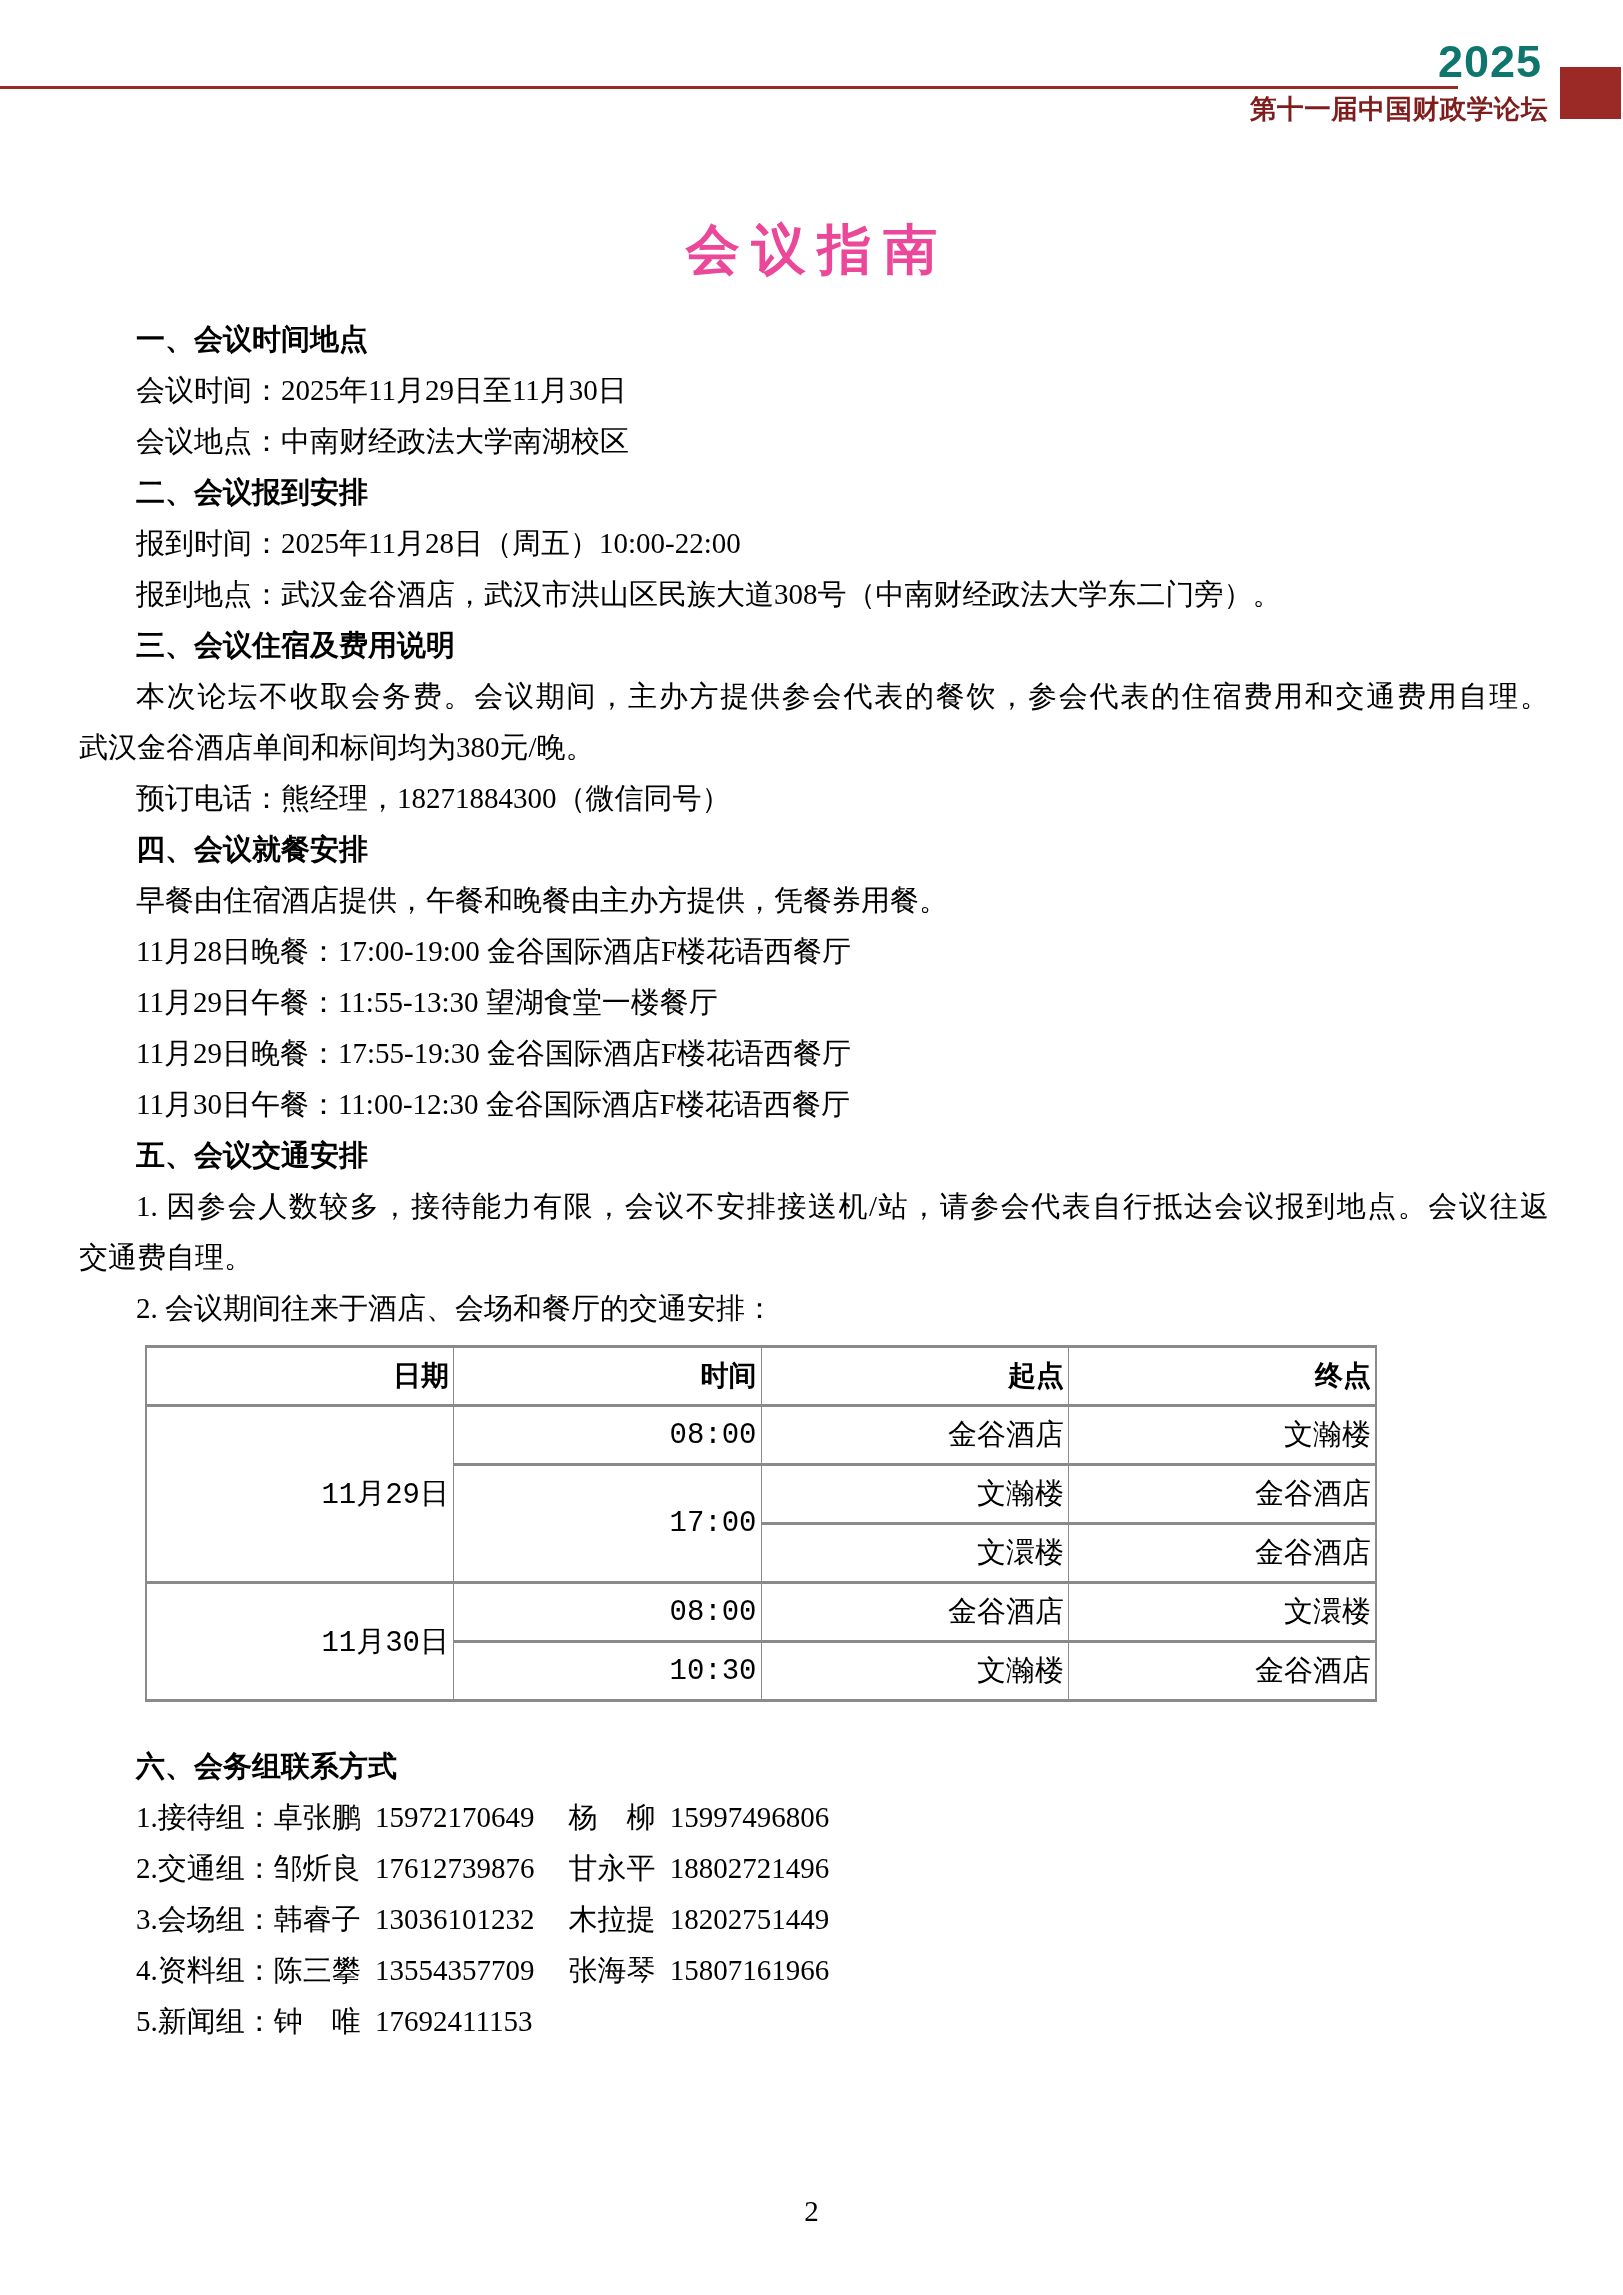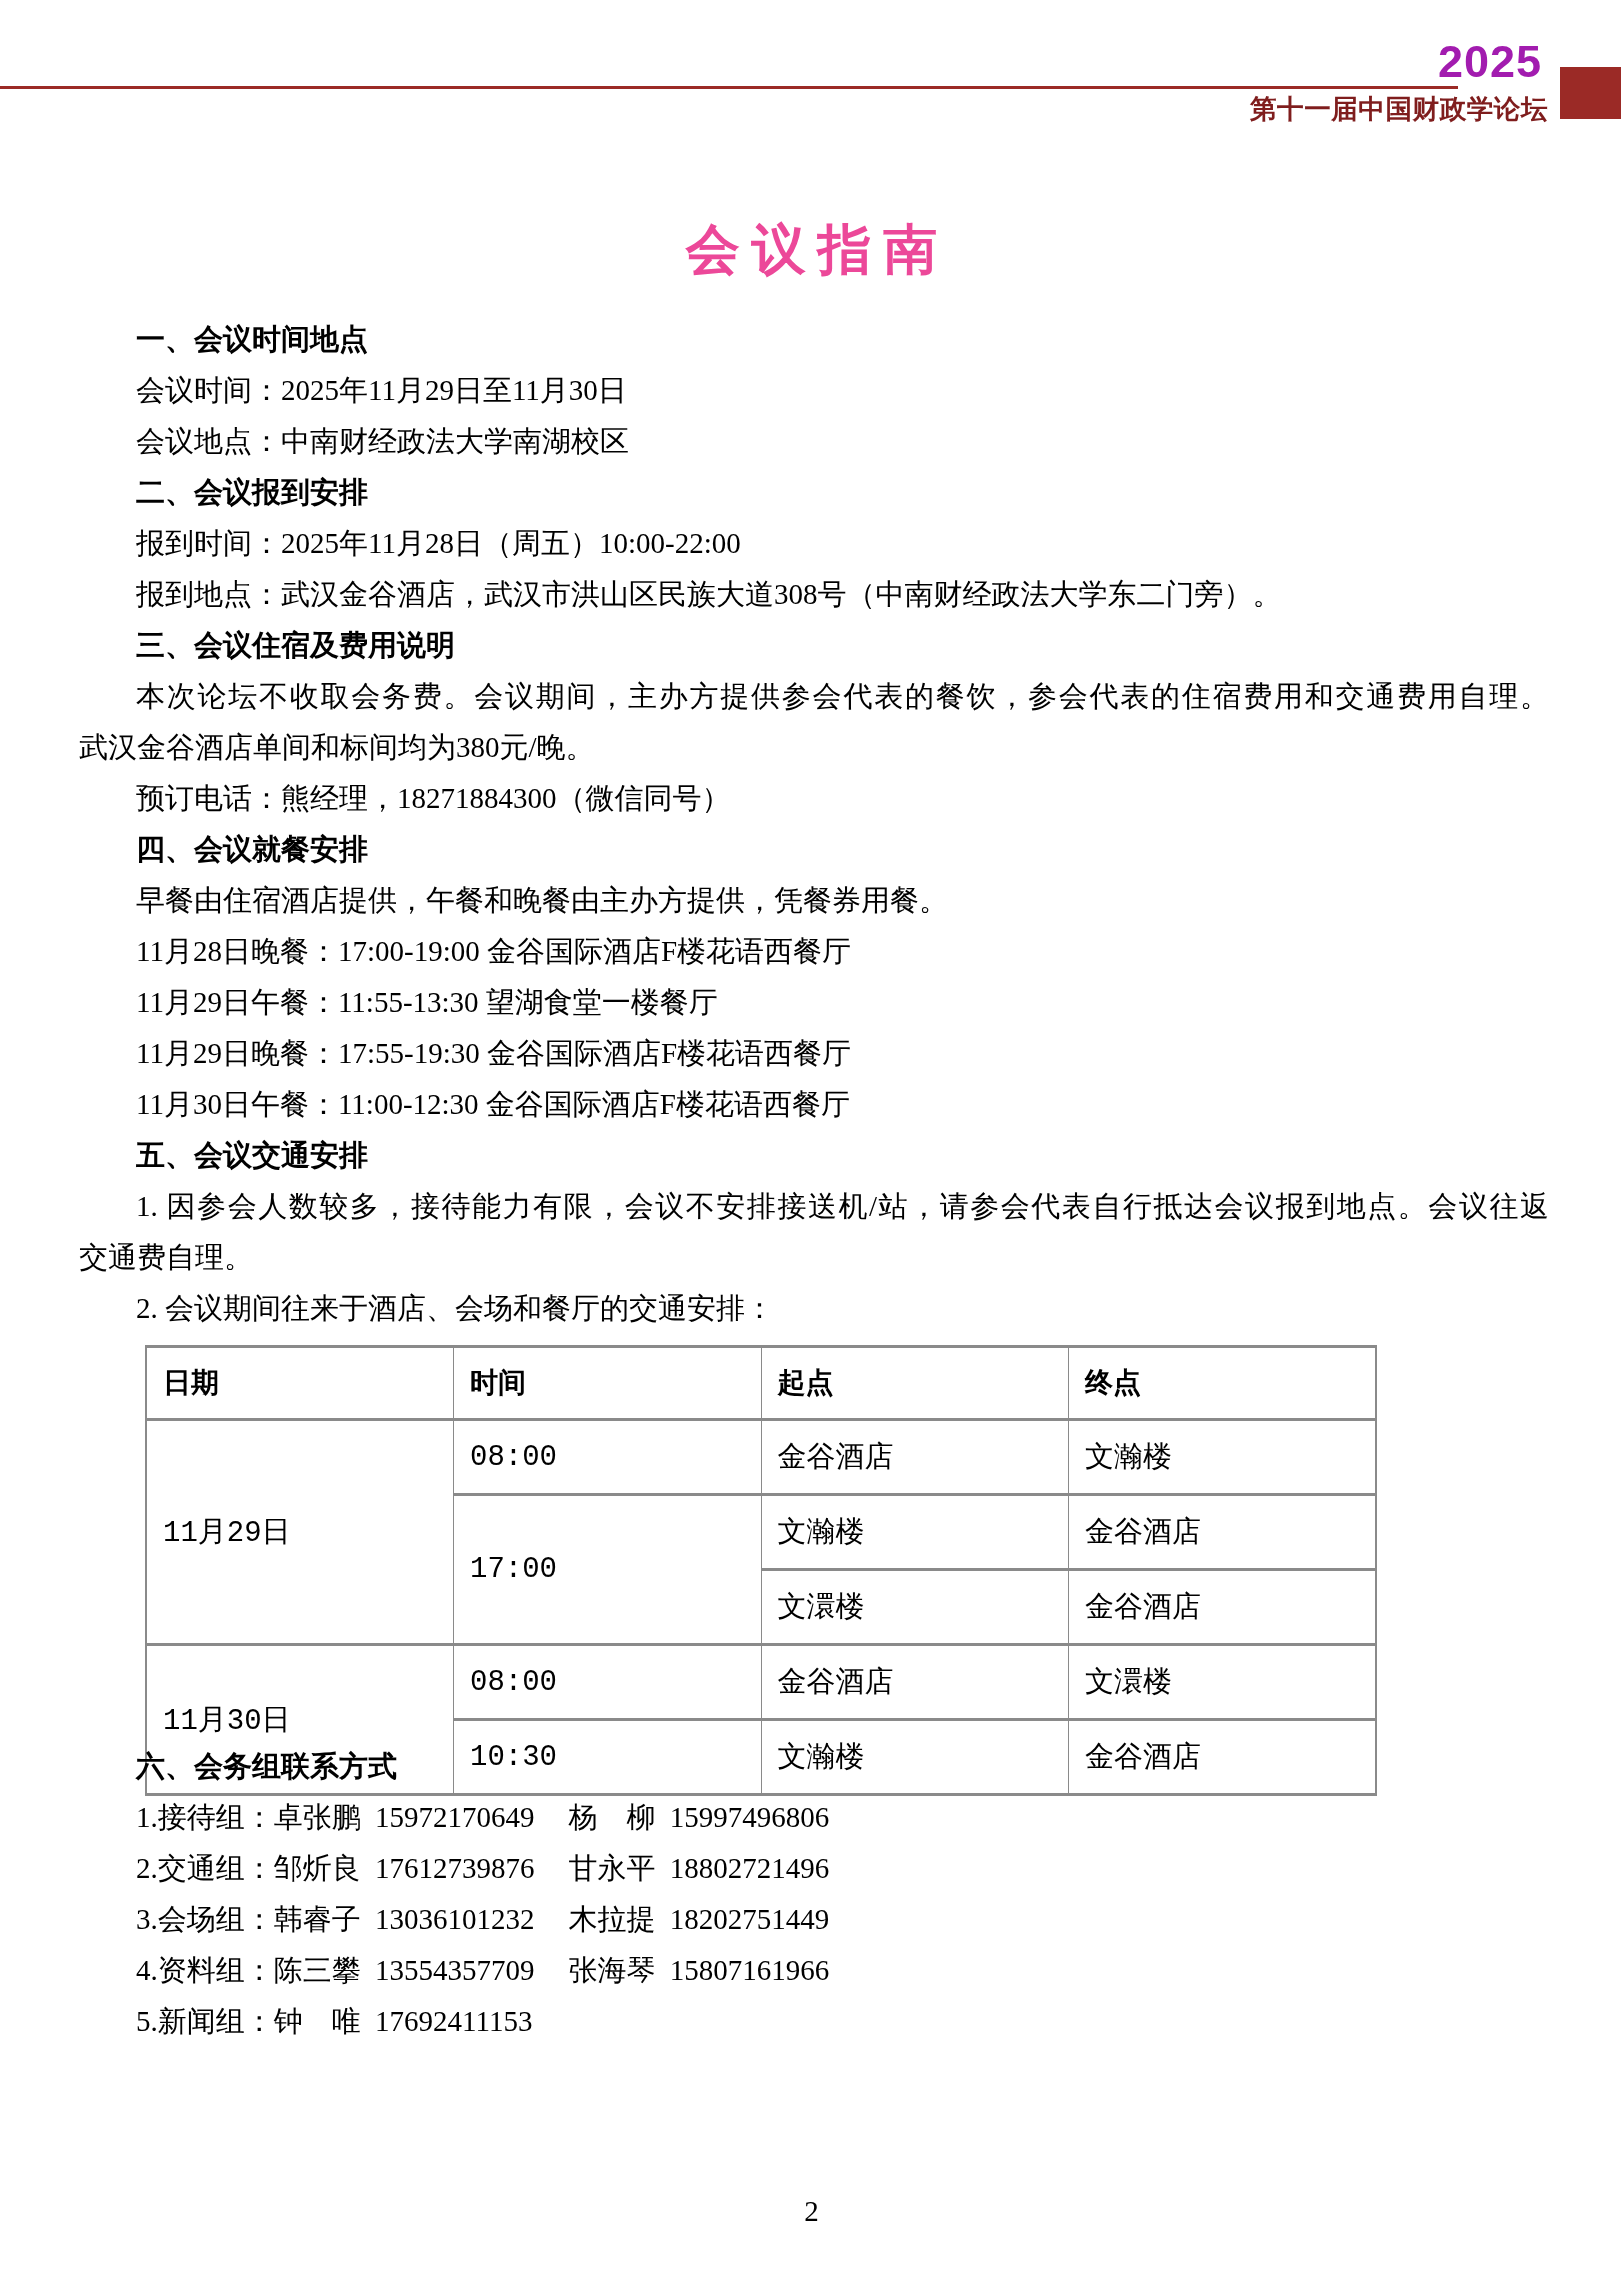--- a/index.html
+++ b/index.html
@@ -14,21 +14,21 @@
   }
   
   .hdr-rule{
     position:absolute;left:0;top:86px;width:1458px;height:3.1px;
     background:#9b2a26;
   }
   .hdr-year{
     position:absolute;top:38px;right:81px;
     font-family:"Liberation Sans","DejaVu Sans",sans-serif;
     font-weight:bold;font-size:45px;line-height:47px;
-    color:#a21caf;letter-spacing:1px;
+    color:#0f766e;letter-spacing:1px;
   }
   .hdr-forum{
     position:absolute;top:94px;right:75px;
     font-family:"Liberation Sans","DejaVu Sans",sans-serif;
     font-weight:bold;font-size:26.6px;line-height:30px;
     color:#7f1d1d;letter-spacing:0.5px;
   }
   .hdr-square{
     position:absolute;left:1560px;top:67px;width:61px;height:52px;
     background:#9b2a26;
@@ -67,22 +67,22 @@
     border-collapse:collapse;table-layout:fixed;
     font-size:29px;
     border:2.6px solid #8a8a8a;
   }
   table.transport th,
   table.transport td{
     border-left:1.5px solid #8a8a8a;
     border-right:1.5px solid #8a8a8a;
     border-top:3.1px solid #8a8a8a;
     border-bottom:3.1px solid #8a8a8a;
-    text-align:left;vertical-align:middle;
-    padding:16px;
+    text-align:right;vertical-align:middle;
+    padding:4px;
   }
   table.transport tr{height:59px;}
   table.transport th{
     font-family:"Liberation Sans","DejaVu Sans",sans-serif;
     font-weight:bold;font-size:28px;
   }
   table.transport td{
     font-family:Liberation Mono, monospace;
   }
   

